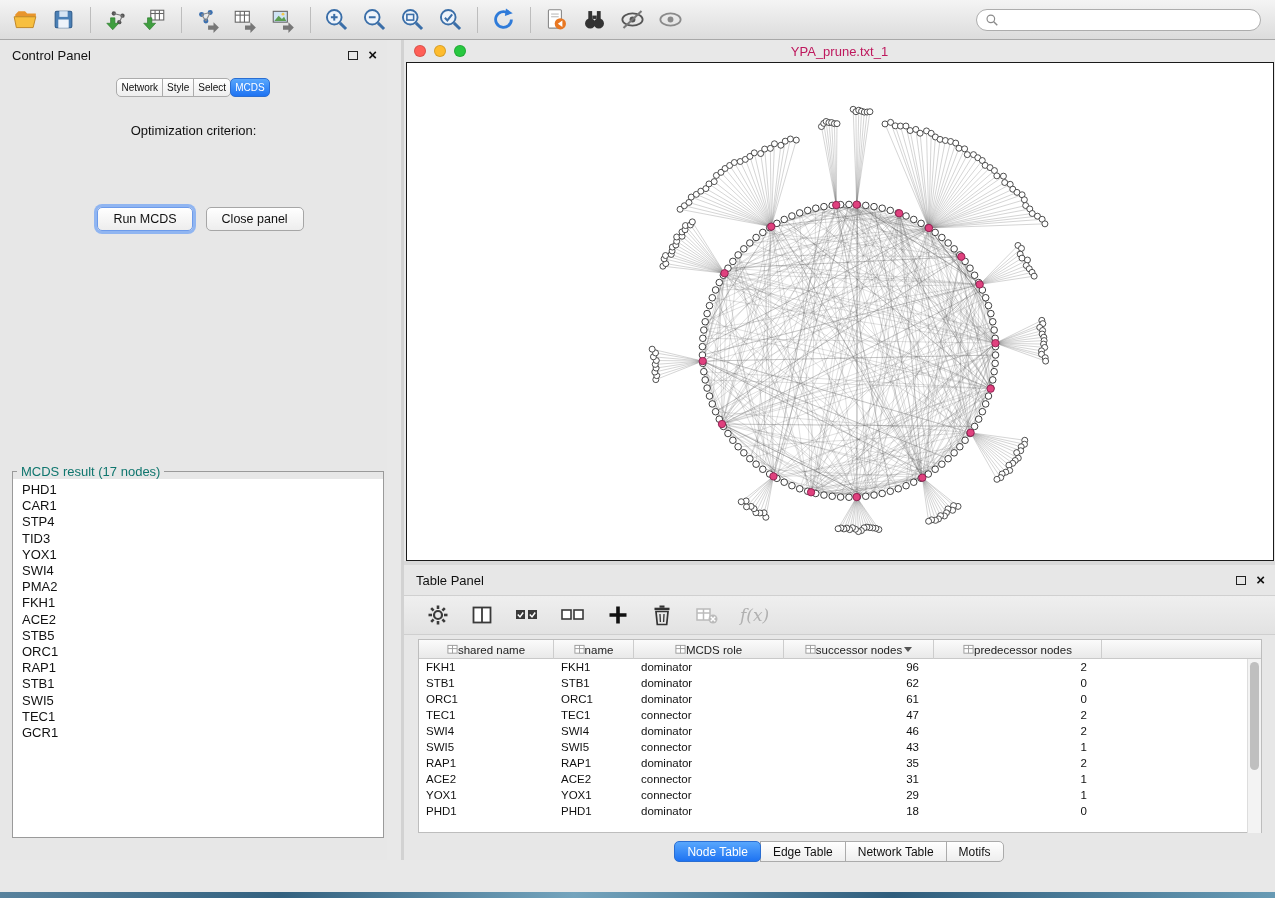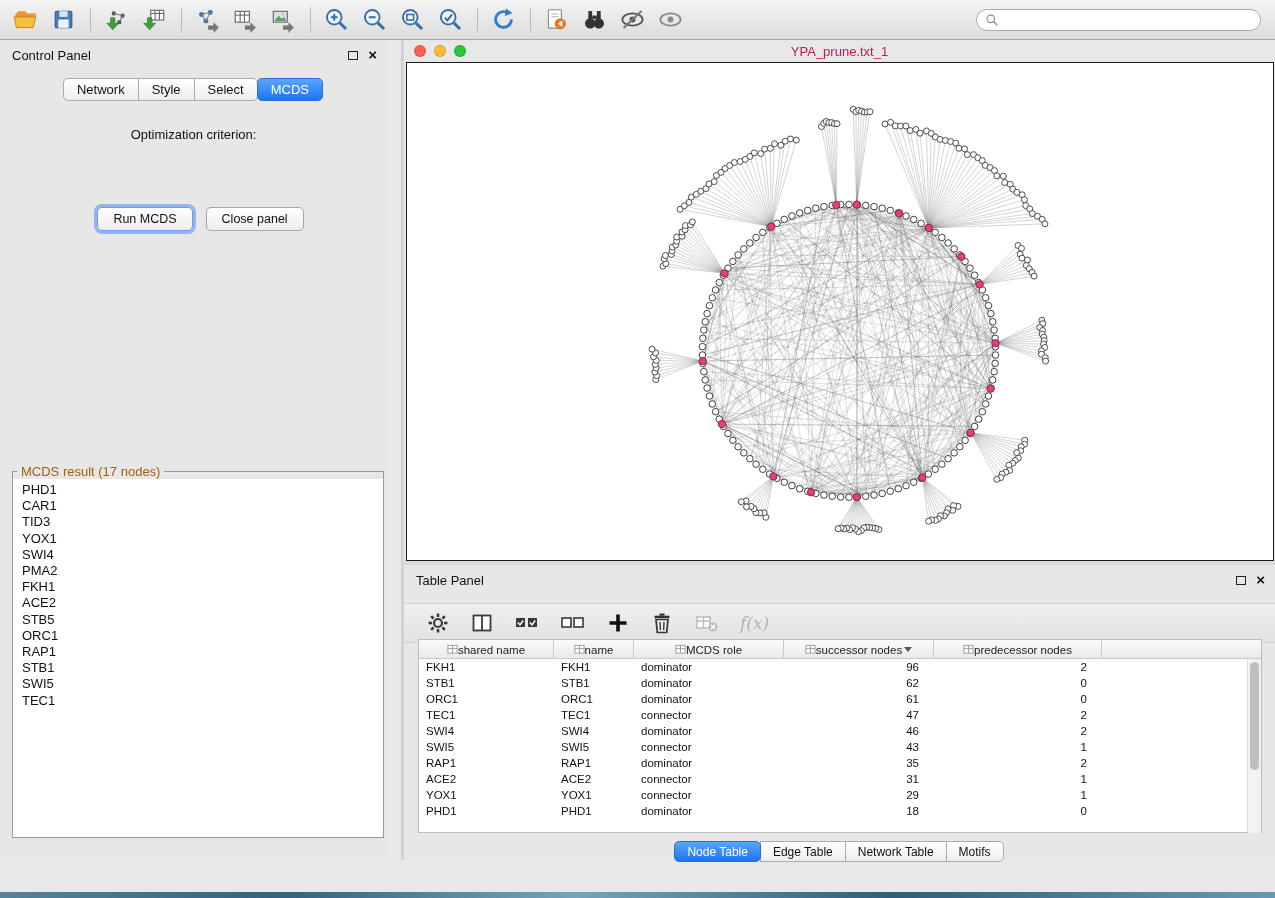--- a/index.html
+++ b/index.html
@@ -18,63 +18,63 @@
   .search-box input { border:none; outline:none; flex:1; font-size:12px; background:transparent; height:18px; }
 
   
   #control-panel { position:absolute; left:0; top:40px; width:387px; height:820px; background:#e7e7e7; }
   .panel-header { height:26px; display:flex; align-items:center; padding:4px 10px 0 12px; font-size:13px; color:#111; }
   .panel-header .ph-icons { margin-left:auto; display:flex; align-items:center; gap:10px; }
   .win-sq { width:10px; height:9px; border:1.5px solid #222; display:inline-block; }
   .win-x { font-size:15px; font-weight:700; color:#111; line-height:10px; }
 
   .cp-tabs { display:flex; justify-content:center; margin-top:12px; }
-  .seg { border:1px solid #ababab; background:linear-gradient(#ffffff,#eeeeee); padding:3px 13px;
-    font-size:13px; color:#111; margin-left:-1px; }
+  .seg { border:1px solid #ababab; background:linear-gradient(#ffffff,#eeeeee); padding:3px 4px;
+    font-size:10px; color:#111; margin-left:-1px; }
   .seg.first { border-radius:5px 0 0 5px; }
   .seg.last { border-radius:0 5px 5px 0; }
   .seg.active { background:linear-gradient(#58a7fd,#1e73f2); color:#fff; border-color:#2a6ed2; border-radius:5px; position:relative; z-index:2; }
 
   .opt-label { text-align:center; font-size:13px; margin-top:26px; color:#111; }
   .dropdown { position:absolute; left:45px; top:134px; width:311px; height:23px; background:#fff;
     border:1px solid #ababab; border-radius:5px; display:flex; overflow:hidden; }
   .dd-text { flex:1; font-size:12.5px; line-height:21px; padding-left:9px; color:#111; white-space:nowrap; }
   .dd-stepper { width:19px; background:linear-gradient(#6cadf9,#2c7af0); display:flex; flex-direction:column;
     align-items:center; justify-content:center; gap:2px; }
   .dd-up { width:0; height:0; border-left:3.5px solid transparent; border-right:3.5px solid transparent; border-bottom:4px solid #fff; }
   .dd-down { width:0; height:0; border-left:3.5px solid transparent; border-right:3.5px solid transparent; border-top:4px solid #fff; }
 
   .btn-row { position:absolute; left:0; top:167px; width:401px; display:flex; justify-content:center; gap:13px; }
   .btn { background:linear-gradient(#ffffff,#ededed); border:1px solid #a6a6a6; border-radius:5px;
     font-size:12.5px; color:#111; padding:4px 15px; font-family:"Liberation Sans",sans-serif; }
   .btn.focused { box-shadow:0 0 0 3px rgba(72,140,250,0.55); border-color:#6d9bea; }
 
   .result-box { position:absolute; left:12px; top:424px; width:372px; height:374px;
     border:1px solid #9a9a9a; background:#e7e7e7; }
-  .result-box legend { font-size:13px; color:#a16207; padding:0 4px; margin-left:4px; }
+  .result-box legend { font-size:13px; color:#0f766e; padding:0 4px; margin-left:4px; }
   .result-list { background:#fff; width:100%; height:100%; overflow:hidden; padding:3px 0 0 9px; }
   .result-item { font-size:13px; line-height:16.2px; color:#111; }
 
   
   #right-area { position:absolute; left:404px; top:40px; width:871px; height:820px; }
   .vdivider { position:absolute; left:401px; top:40px; width:3px; height:820px; background:#d2d2d2; }
 
   .net-titlebar { position:absolute; left:0; top:0; width:871px; height:22px; display:flex; align-items:center; }
   .lights { display:flex; gap:8px; margin-left:10px; }
   .light { width:12px; height:12px; border-radius:50%; box-shadow:inset 0 0 0 1px rgba(0,0,0,0.15); }
   .net-title { position:absolute; left:0; width:100%; text-align:center; font-size:13px; color:#be185d; }
 
   .net-canvas { position:absolute; left:2px; top:22px; width:868px; height:499px; background:#fff; border:1px solid #1a1a1a; }
   .net-canvas svg { width:100%; height:100%; display:block; }
 
   .hdivider { position:absolute; left:0; top:521px; width:871px; height:4px; background:#d9d9d9; }
 
   
   #table-panel { position:absolute; left:0; top:525px; width:871px; height:295px; background:#e7e7e7; }
-  .tp-toolbar { height:40px; margin-top:12px; display:flex; align-items:center; padding-left:22px; gap:20px;
+  .tp-toolbar { height:40px; margin-top:4px; display:flex; align-items:center; padding-left:22px; gap:20px;
     background:linear-gradient(#efefef,#e2e2e2); border-top:1px solid #d0d0d0; border-bottom:1px solid #cfcfcf; }
   .tp-icon { display:flex; align-items:center; justify-content:center; }
   .fx-label { font-size:17px; color:#b0b0b0; font-family:"DejaVu Serif", serif; font-style:italic; }
 
   .table-wrap { position:absolute; left:14px; top:74px; width:844px; height:194px; background:#fff; border:1px solid #bdbdbd; }
   .thead { display:flex; height:19px; background:linear-gradient(#fbfbfb,#e9e9e9); border-bottom:1px solid #c9c9c9; }
   .th { display:flex; align-items:center; justify-content:center; font-size:11.5px; color:#222;
     border-right:1px solid #cdcdcd; height:19px; }
   .th-grid { display:inline-block; }
   .chev-down { width:0; height:0; border-left:4px solid transparent; border-right:4px solid transparent; border-top:5px solid #555; margin-left:2px; }
@@ -270,32 +270,34 @@
     <div class="btn-row">
       <button class="btn focused">Run MCDS</button>
       <button class="btn">Close panel</button>
     </div>
 
     <fieldset class="result-box">
       <legend>MCDS result (17 nodes)</legend>
       <div class="result-list" id="mcds-list">
           <div class="result-item">PHD1</div>
           <div class="result-item">CAR1</div>
+          <div class="result-item">STP4</div>
           <div class="result-item">TID3</div>
           <div class="result-item">YOX1</div>
           <div class="result-item">SWI4</div>
           <div class="result-item">PMA2</div>
           <div class="result-item">FKH1</div>
           <div class="result-item">ACE2</div>
           <div class="result-item">STB5</div>
           <div class="result-item">ORC1</div>
           <div class="result-item">RAP1</div>
           <div class="result-item">STB1</div>
           <div class="result-item">SWI5</div>
           <div class="result-item">TEC1</div>
+          <div class="result-item">GCR1</div>
         </div>
     </fieldset>
   </div>
 
   <div class="vdivider"></div>
 
   <div id="right-area">
     <div class="net-titlebar">
       <span class="net-title">YPA_prune.txt_1</span>
       <span class="lights">

